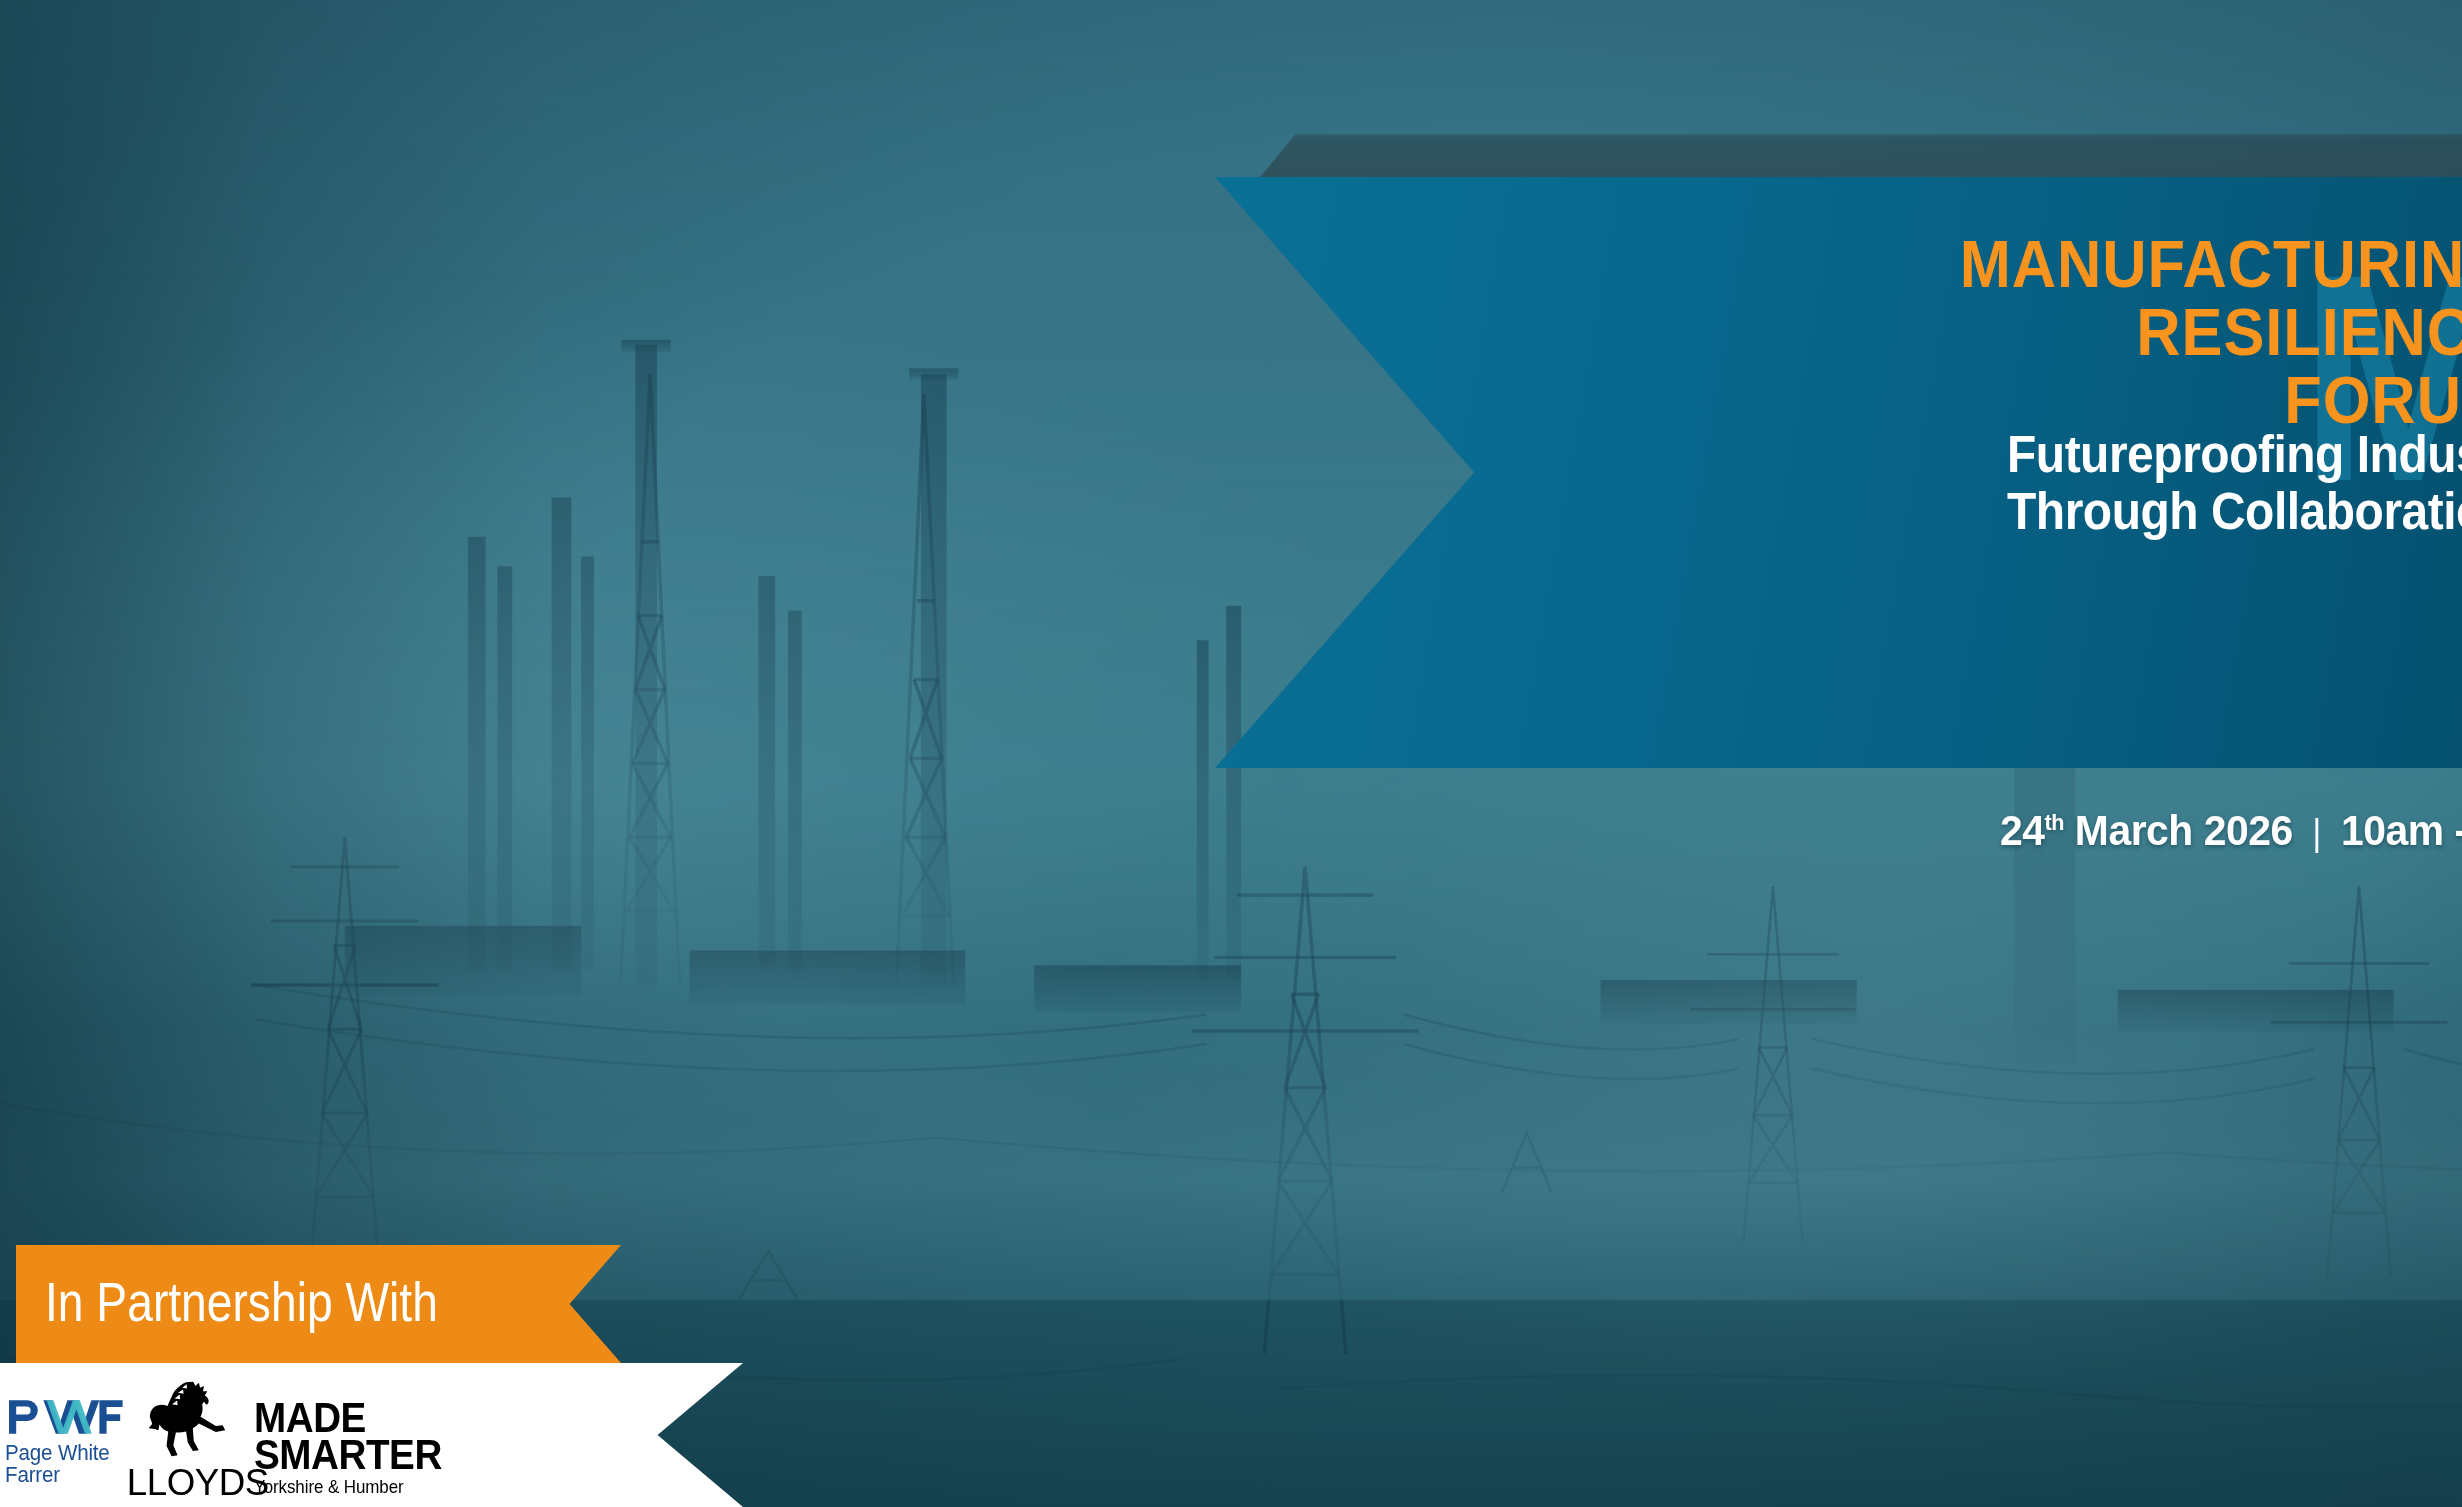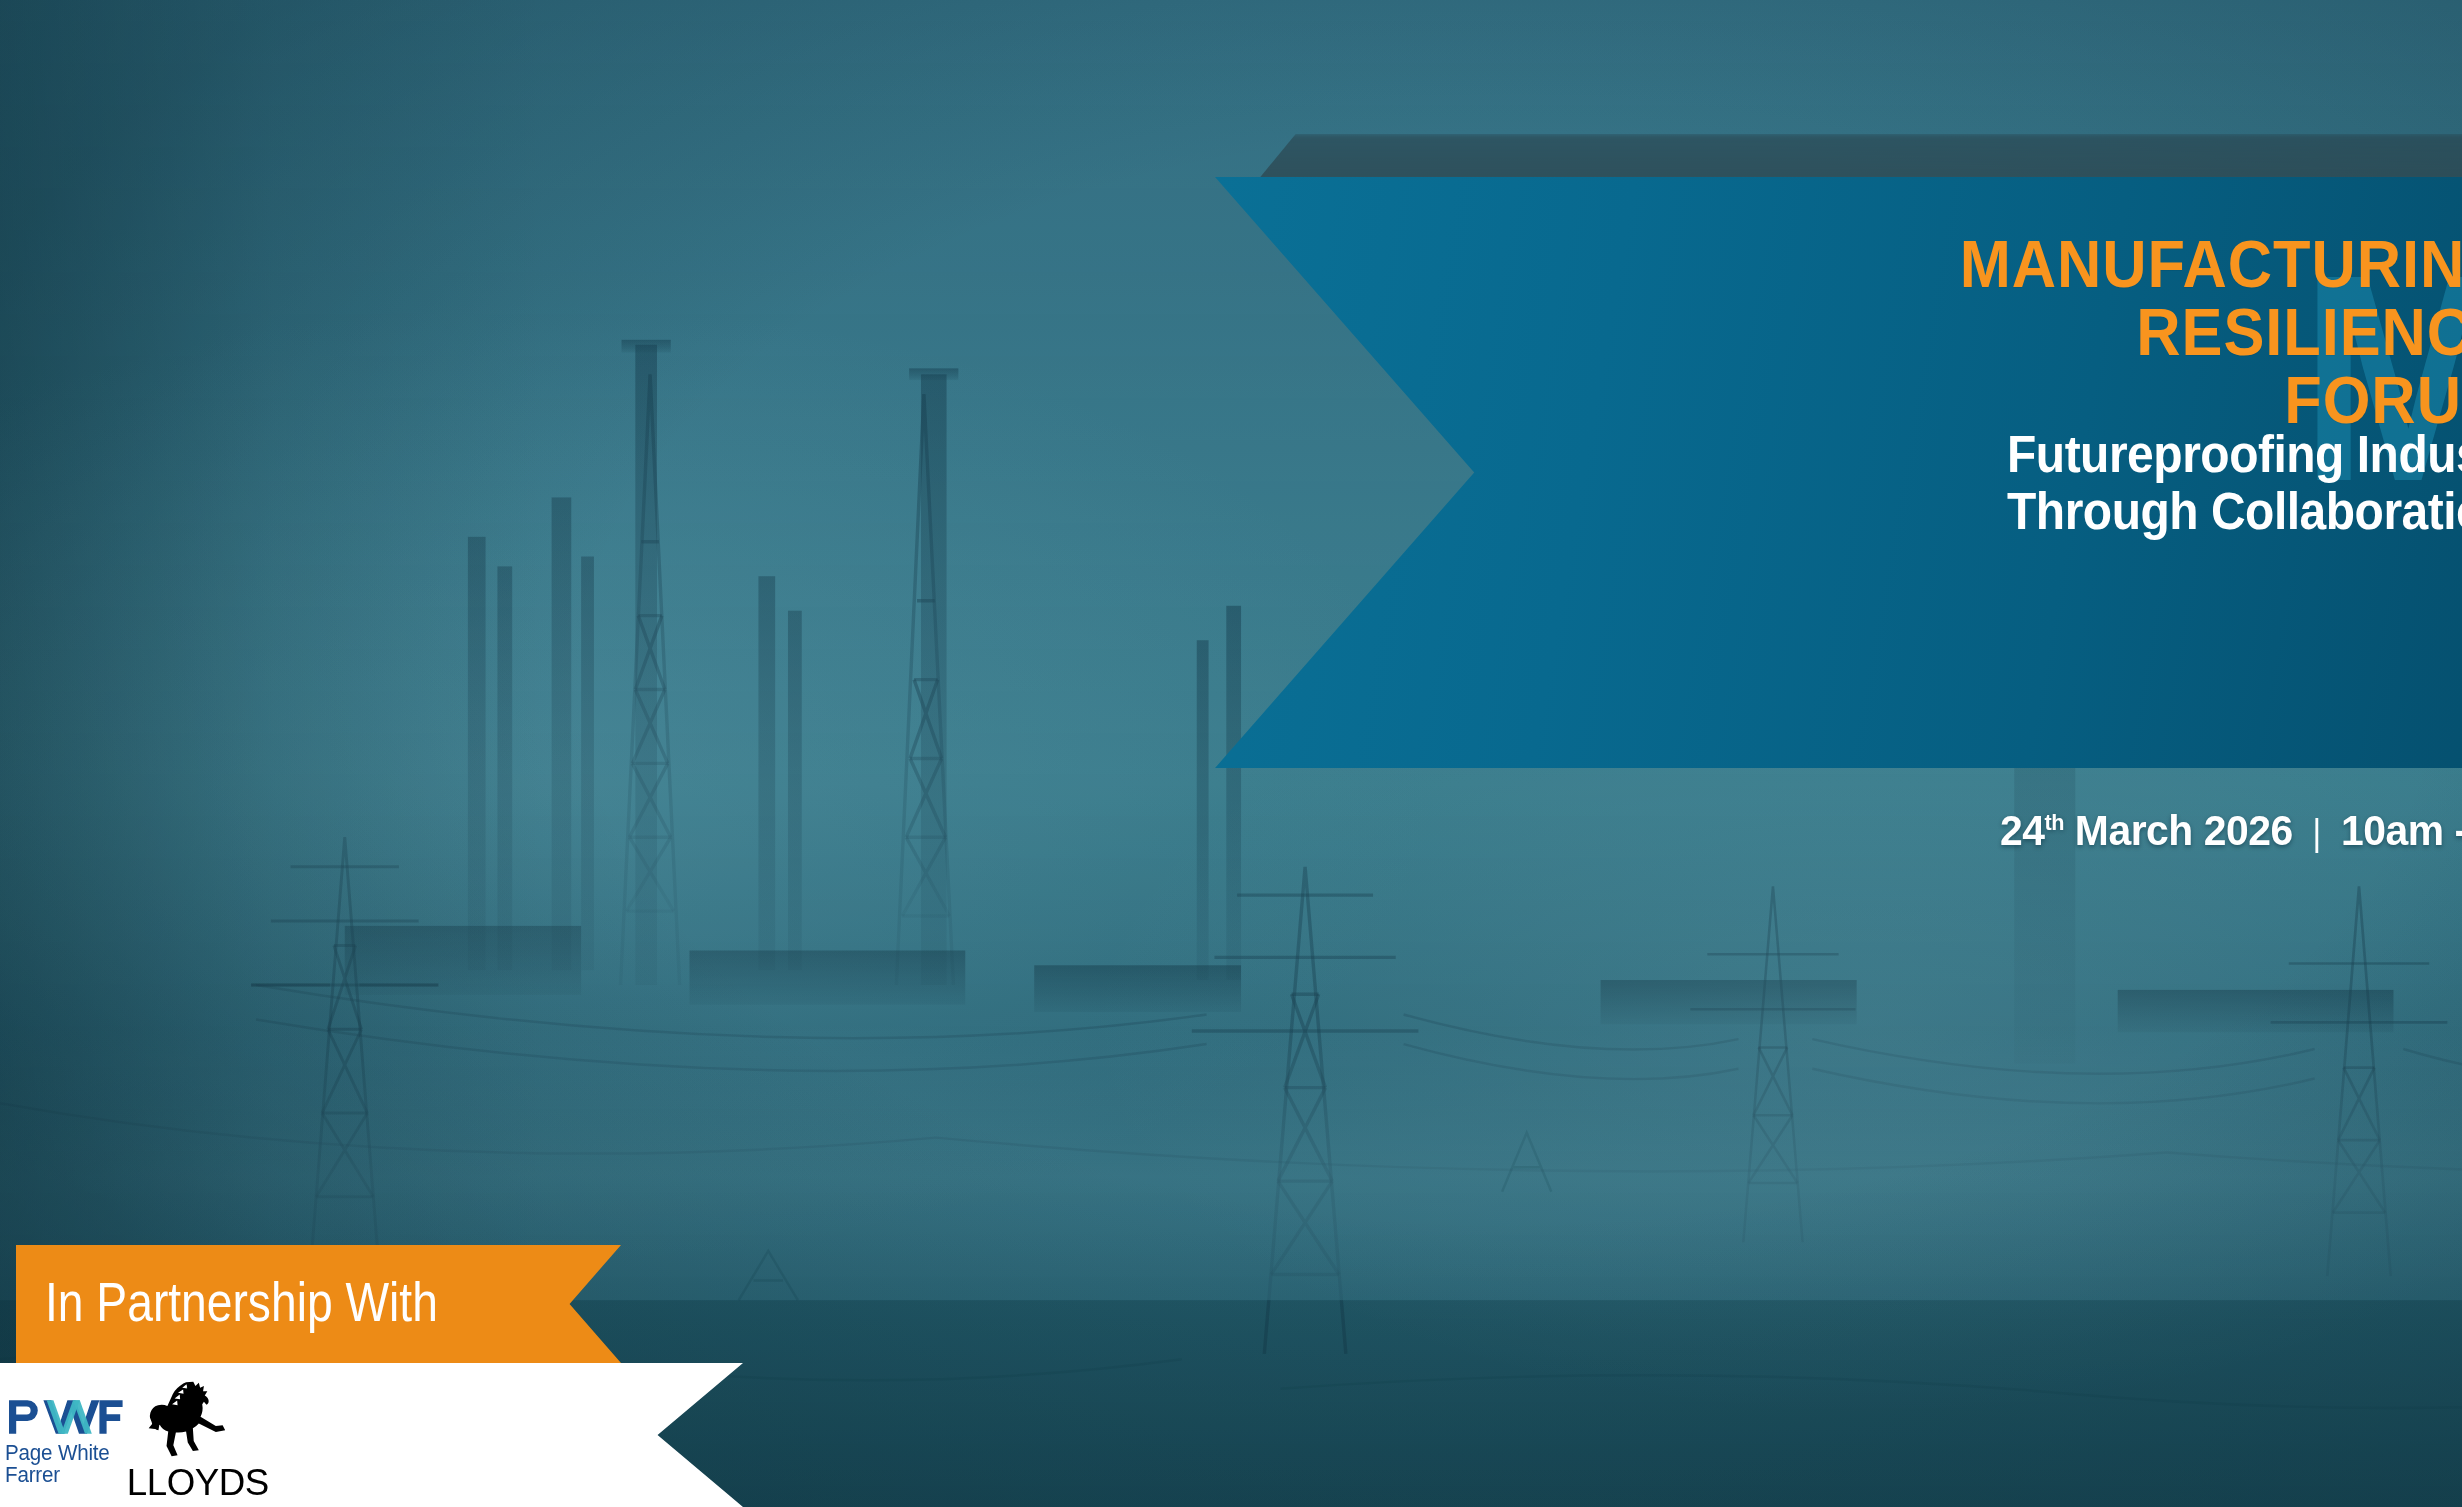--- a/index.html
+++ b/index.html
@@ -369,18 +369,23 @@
                    M92 34 l-12 8 l13 2 z
                    M84 46 l-12 9 l13 2 z
                    M78 60 l-12 9 l13 2 z" fill="#000000"></path>
 
           <path d="M48 86 q-16 -4 -24 6 q-10 12 -4 26 q4 10 14 12 l2 -12
                    q-8 -4 -7 -13 q1 -10 11 -11 z" fill="#000000"></path>
         </svg>
         <div class="lloyds-text">LLOYDS</div>
       </div>
 
+      <div class="logo logo-ms">
+        <div class="ms-l1">MADE</div>
+        <div class="ms-l2">SMARTER</div>
+        <div class="ms-sub">Yorkshire &amp; Humber</div>
+      </div>
 
     </div>
   </div>
 
 </div>
 
 
 </body></html>

